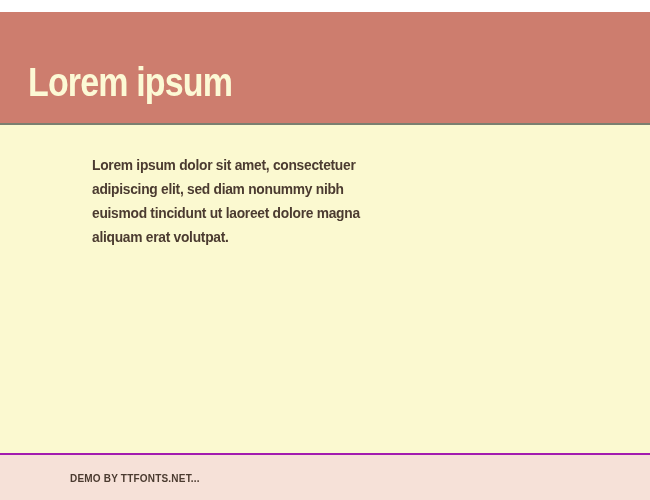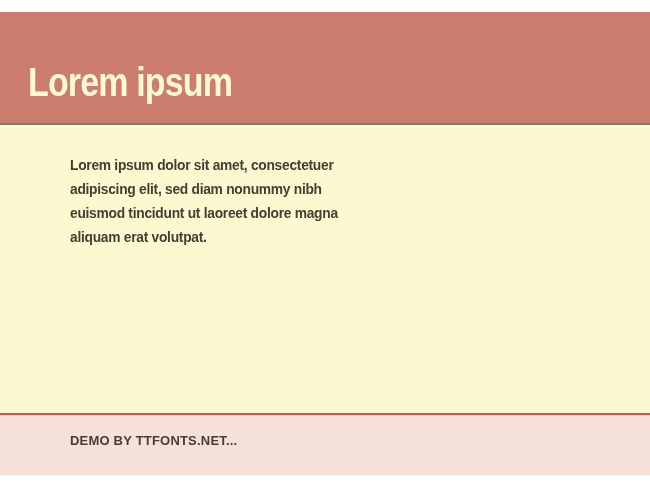--- a/index.html
+++ b/index.html
@@ -24,43 +24,43 @@
       color: #fcf9d5;
       font-size: 40px;
       font-weight: bold;
       letter-spacing: -1px;
       font-stretch: condensed;
       transform: scaleX(0.85);
       transform-origin: left;
     }
     .content {
       background: #fbf9d0;
-      border-bottom: 2px solid #ef4444;
-      padding: 28px 0 0 70px;
-      height: 290px;
+      border-bottom: 2px solid #a21caf;
+      padding: 28px 0 0 92px;
+      height: 330px;
     }
     .body-text {
       color: #4b3b30;
       font-size: 15px;
       font-weight: bold;
       line-height: 1.6;
       max-width: 310px;
       letter-spacing: -0.3px;
       font-stretch: condensed;
       transform: scaleX(0.92);
       transform-origin: left;
     }
     .footer {
       background: #f6e1d8;
       padding: 18px 0 0 70px;
       height: 60px;
     }
     .footer-text {
       color: #4b3b30;
-      font-size: 13px;
+      font-size: 10px;
       font-weight: bold;
       letter-spacing: 0.2px;
       font-stretch: condensed;
     }
   </style>
 </head>
 <body>
 
 <div class="header">
   <div class="header-title">Lorem ipsum</div>

